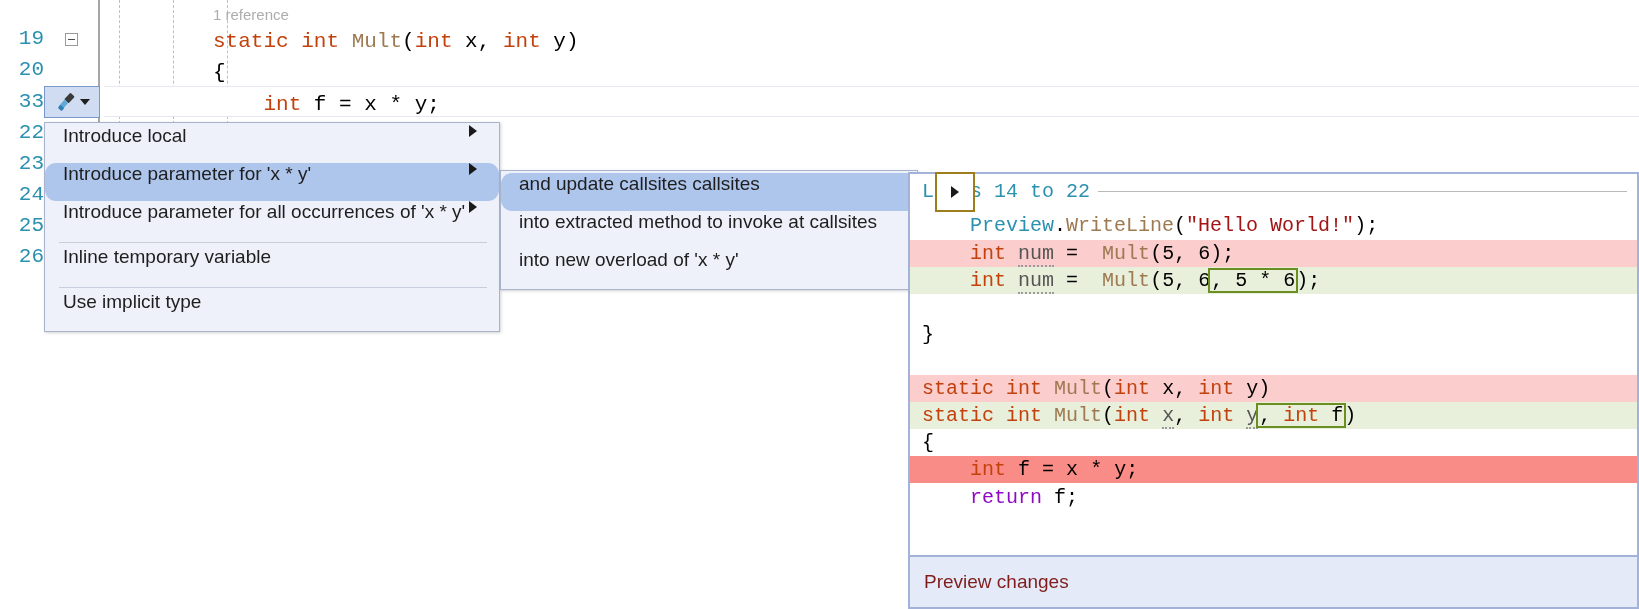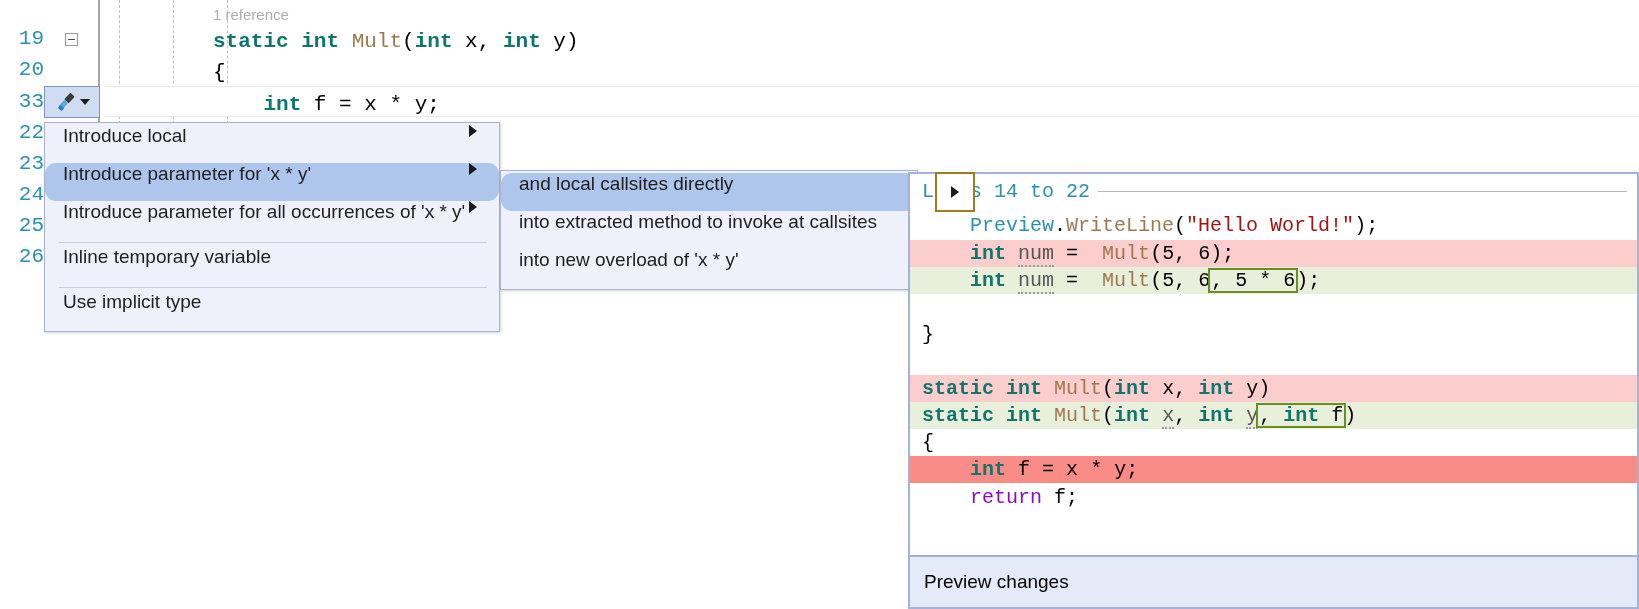--- a/index.html
+++ b/index.html
@@ -60,21 +60,21 @@
     font-size: 15px; color: #adadad;
   }
 
   .code-line {
     position: absolute; left: 213px;
     font-family: "Liberation Mono", monospace;
     font-size: 21px; line-height: 21px;
     white-space: pre;
     color: #000000;
   }
-  .kw  { color: #0f766e; font-weight: bold; }
+  .kw  { color: #c2410c; }
   .typ { color: #2b91af; }
   .mth { color: #9d7a51; }
   .str { color: #a31515; }
   .pun { color: #000000; }
   .ctl { color: #8f08c4; }
   .idn { color: #000000; }
 
   
   .qa-button {
     position: absolute; left: 44px; top: 86px;
@@ -186,21 +186,21 @@
 
   .preview-footer {
     flex: 0 0 auto;
     height: 52px;
     background: #e4eaf7;
     border-top: 2px solid #a2b2d8;
     display: flex; align-items: center;
     padding-left: 14px;
   }
   .preview-link {
-    font-size: 19px; color: #000000; cursor: pointer;
+    font-size: 19px; color: #7f1d1d; cursor: pointer;
   }
 </style>
 </head>
 <body>
 
 <div id="root">
 
   <div class="editor">
 
     <div class="gutter-rule"></div>
@@ -262,21 +262,21 @@
     </div>
     <div class="menu-sep"></div>
 
     <div class="menu-item">
       <span class="label">Use implicit type</span>
     </div>
   </div>
 
   <div class="menu" id="sub-menu">
     <div class="menu-item selected">
-      <span class="label">and local callsites directly</span>
+      <span class="label">and update callsites callsites</span>
       <div class="arrow-tile">
         <span class="submenu-arrow"></span>
       </div>
     </div>
     <div class="menu-item">
       <span class="label">into extracted method to invoke at callsites</span>
     </div>
     <div class="menu-item">
       <span class="label">into new overload of 'x * y'</span>
     </div>

